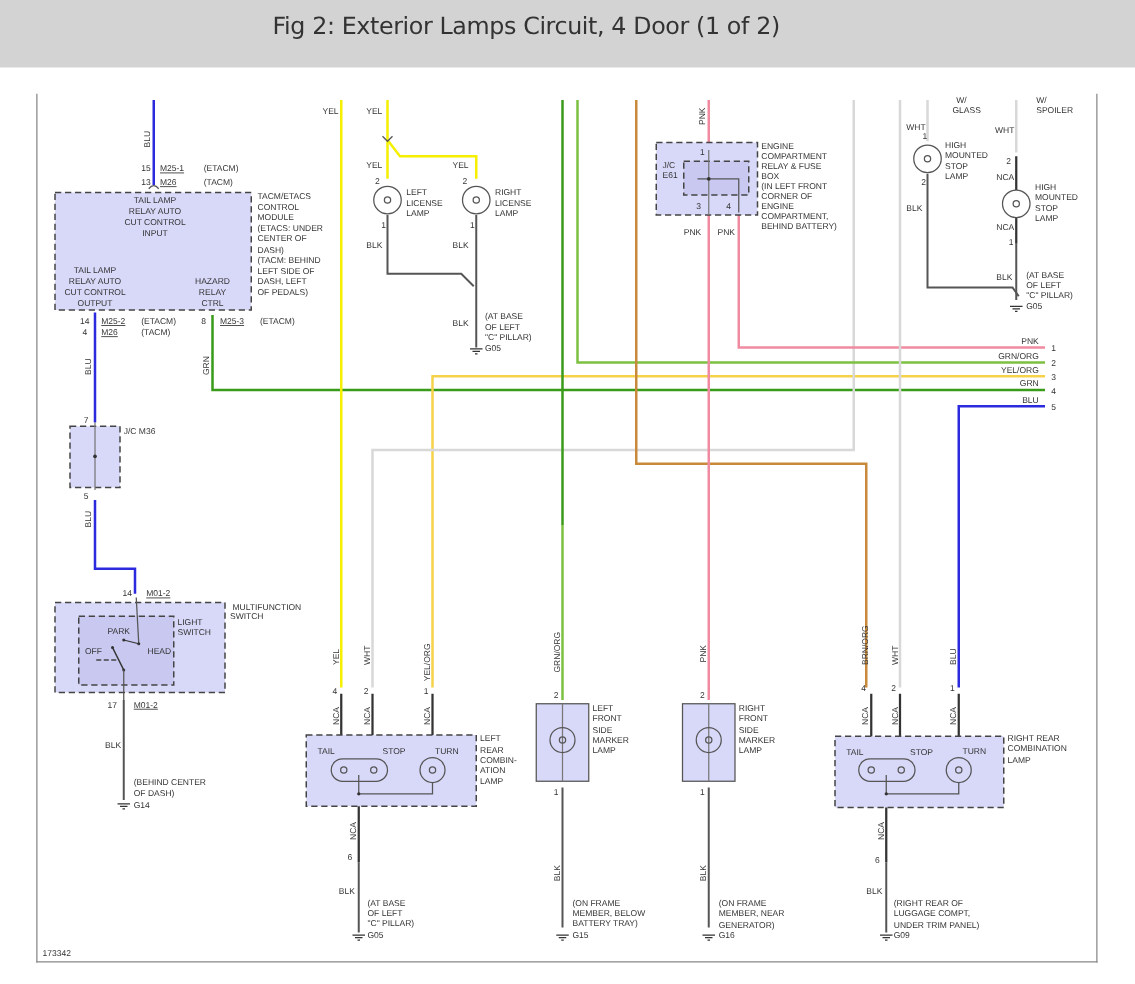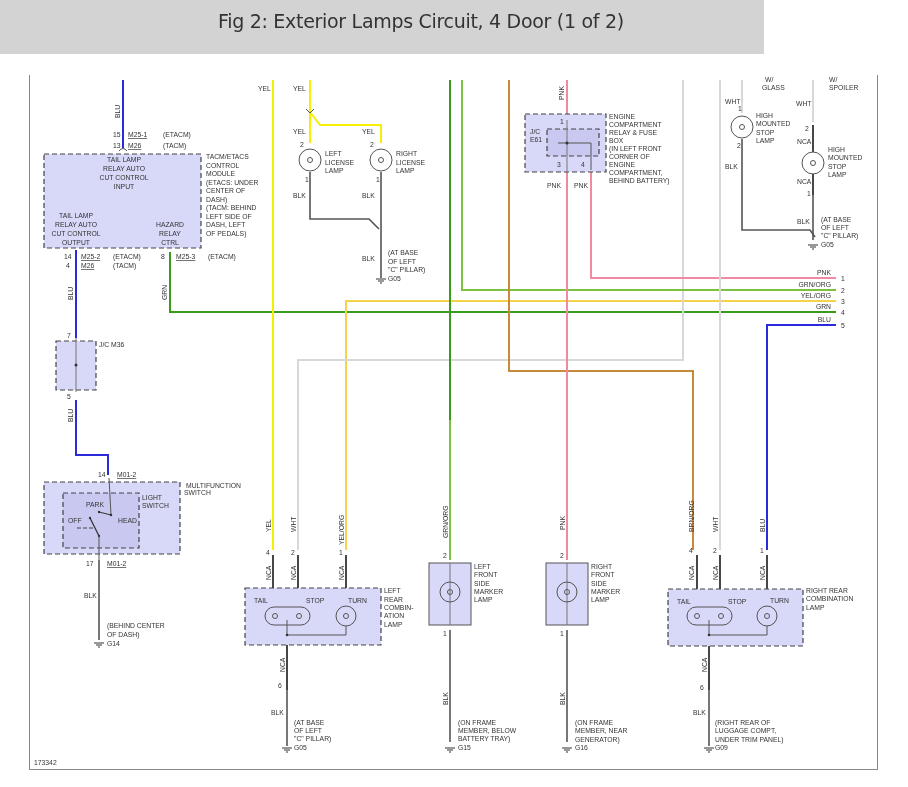--- a/index.html
+++ b/index.html
@@ -1,17 +1,17 @@
 <!DOCTYPE html>
 <html><head>
 <meta charset="utf-8">
 <style>
   html, body { margin: 0; padding: 0; background: #ffffff; }
   body { width: 908px; height: 787px; position: relative; overflow: hidden; font-family: "Liberation Sans", sans-serif; }
-  .titlebar { position: absolute; left: 0; top: 0; width: 764px; height: 54px; background: #d3d3d3; }
+  .titlebar { position: absolute; left: 0; top: 0; width: 908px; height: 54px; background: #d3d3d3; }
   .titlebar .title { position: absolute; left: 218px; top: 10px; font-family: "DejaVu Sans", sans-serif; font-size: 19px; color: #333; letter-spacing: -0.3px; }
   .frame { position: absolute; left: 29px; top: 75px; width: 847px; height: 694px; border-left: 1px solid #888; border-right: 1px solid #888; border-bottom: 1px solid #888; }
   svg { position: absolute; left: 0; top: 0; }
   svg text { font-family: "Liberation Sans", sans-serif; font-size: 6.8px; fill: #333; }
   .u { text-decoration: underline; }
 </style>
 </head>
 <body>
 
 <div class="titlebar">

